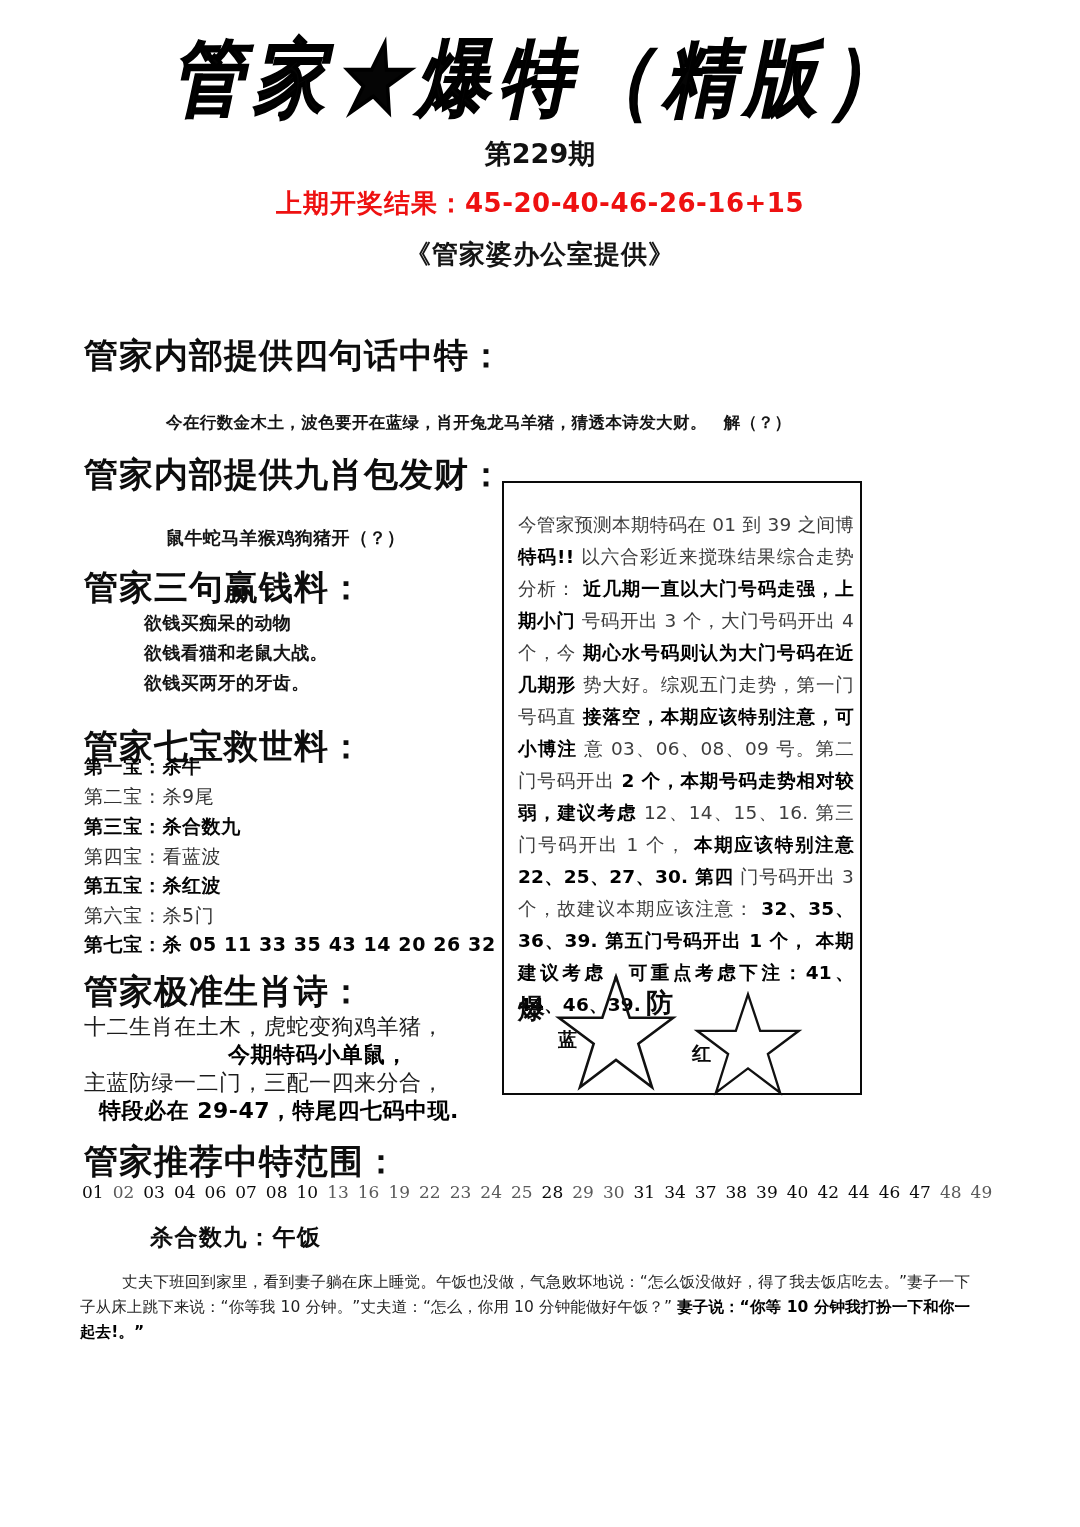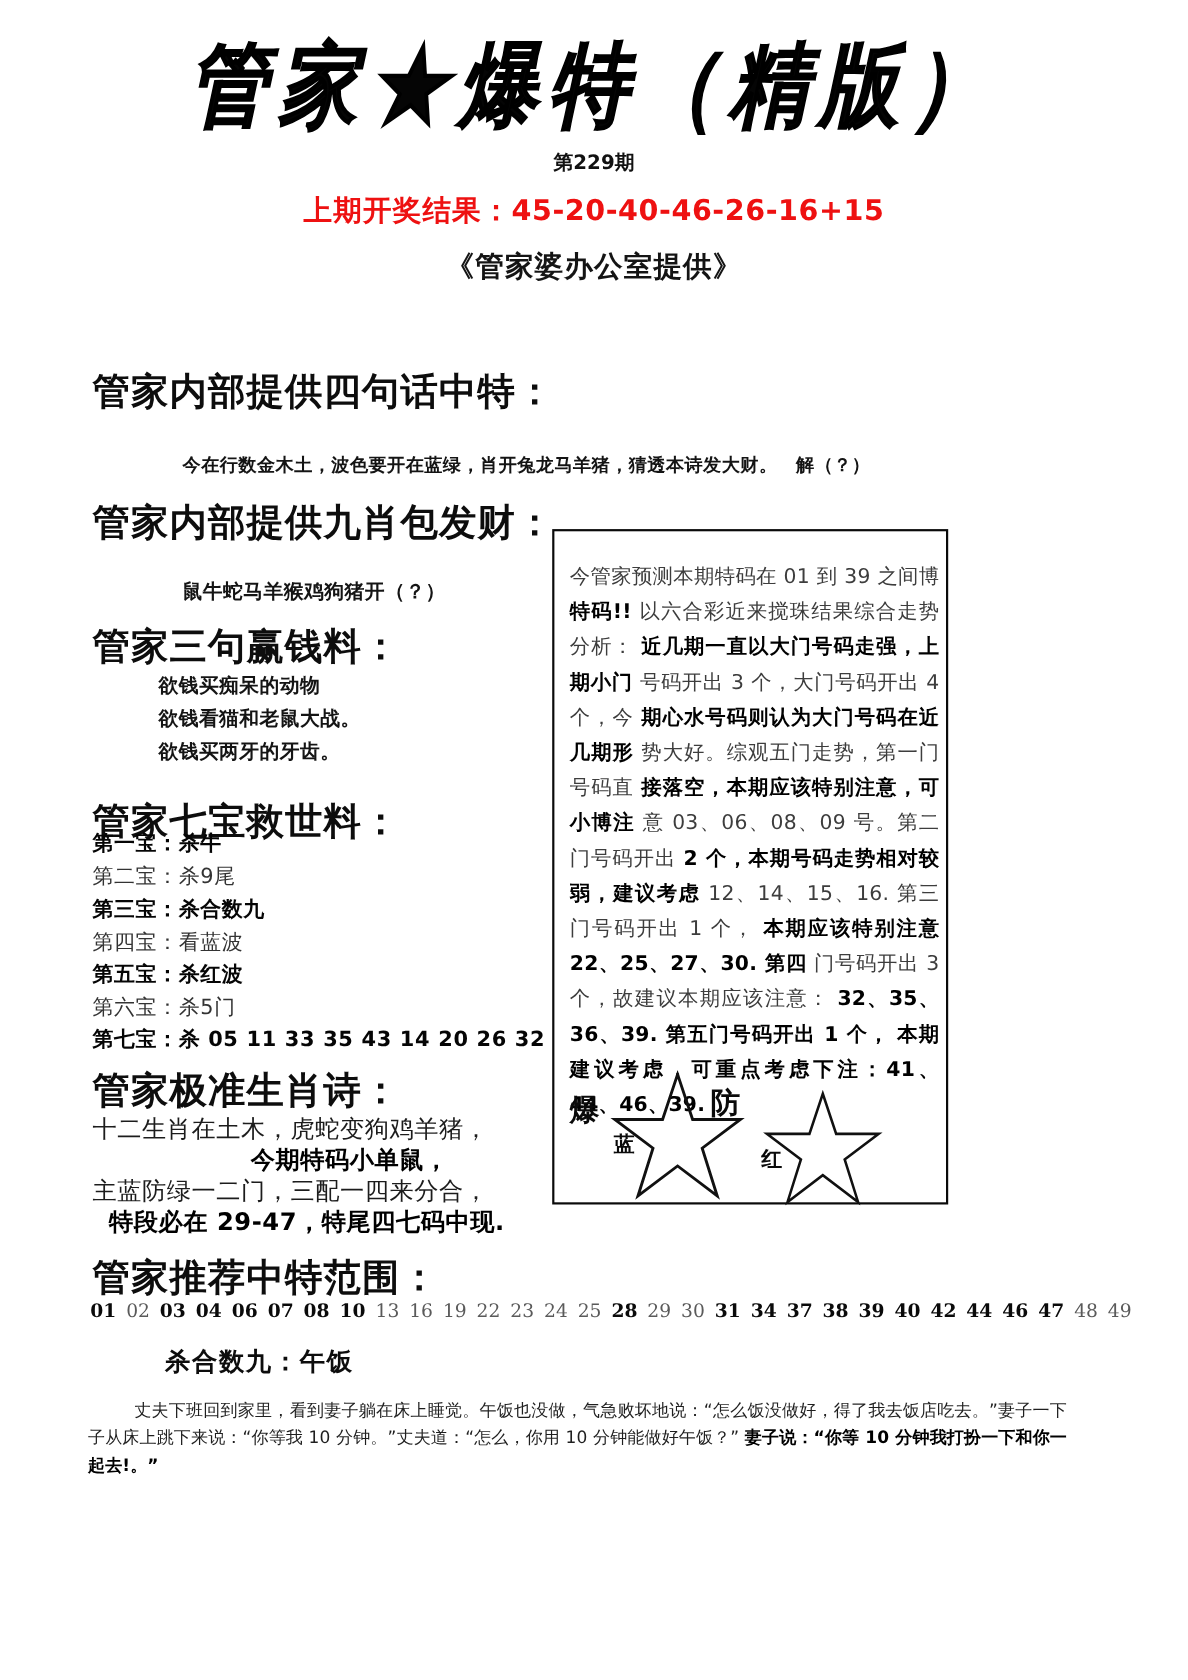--- a/index.html
+++ b/index.html
@@ -32,21 +32,21 @@
     color: #050505;
     line-height: 1.0;
     white-space: nowrap;
     transform: scaleY(1.16);
     transform-origin: center top;
     -webkit-text-stroke: 1.2px #000;
   }
   .issue-no {
     margin-top: 28px;
     font-family: "DejaVu Sans", sans-serif;
-    font-size: 18px;
+    font-size: 27px;
     font-weight: bold;
     color: #111;
     letter-spacing: 0px;
   }
   .last-draw {
     margin-top: 14px;
     font-family: "DejaVu Sans", sans-serif;
     font-size: 26px;
     font-weight: bold;
     color: #ee1111;
@@ -109,21 +109,21 @@
 
   .numrow {
     position: absolute;
     font-family: "DejaVu Serif", "Liberation Serif", serif;
     font-size: 17px;
     color: #3a3a3a;
     letter-spacing: 0px;
     white-space: nowrap;
   }
   .numrow span { display: inline-block; margin-right: 9px; }
-  .numrow span.dk { color: #0a0a0a; font-weight: bold; }
+  .numrow span.dk { color: #0a0a0a; font-weight: normal; }
   .numrow span.md { color: #5a5a5a; font-weight: normal; }
 
   
   .analysis-box {
     position: absolute;
     left: 502px; top: 481px;
     width: 360px; height: 614px;
     border: 2.5px solid #0a0a0a;
     background: #fff;
   }

